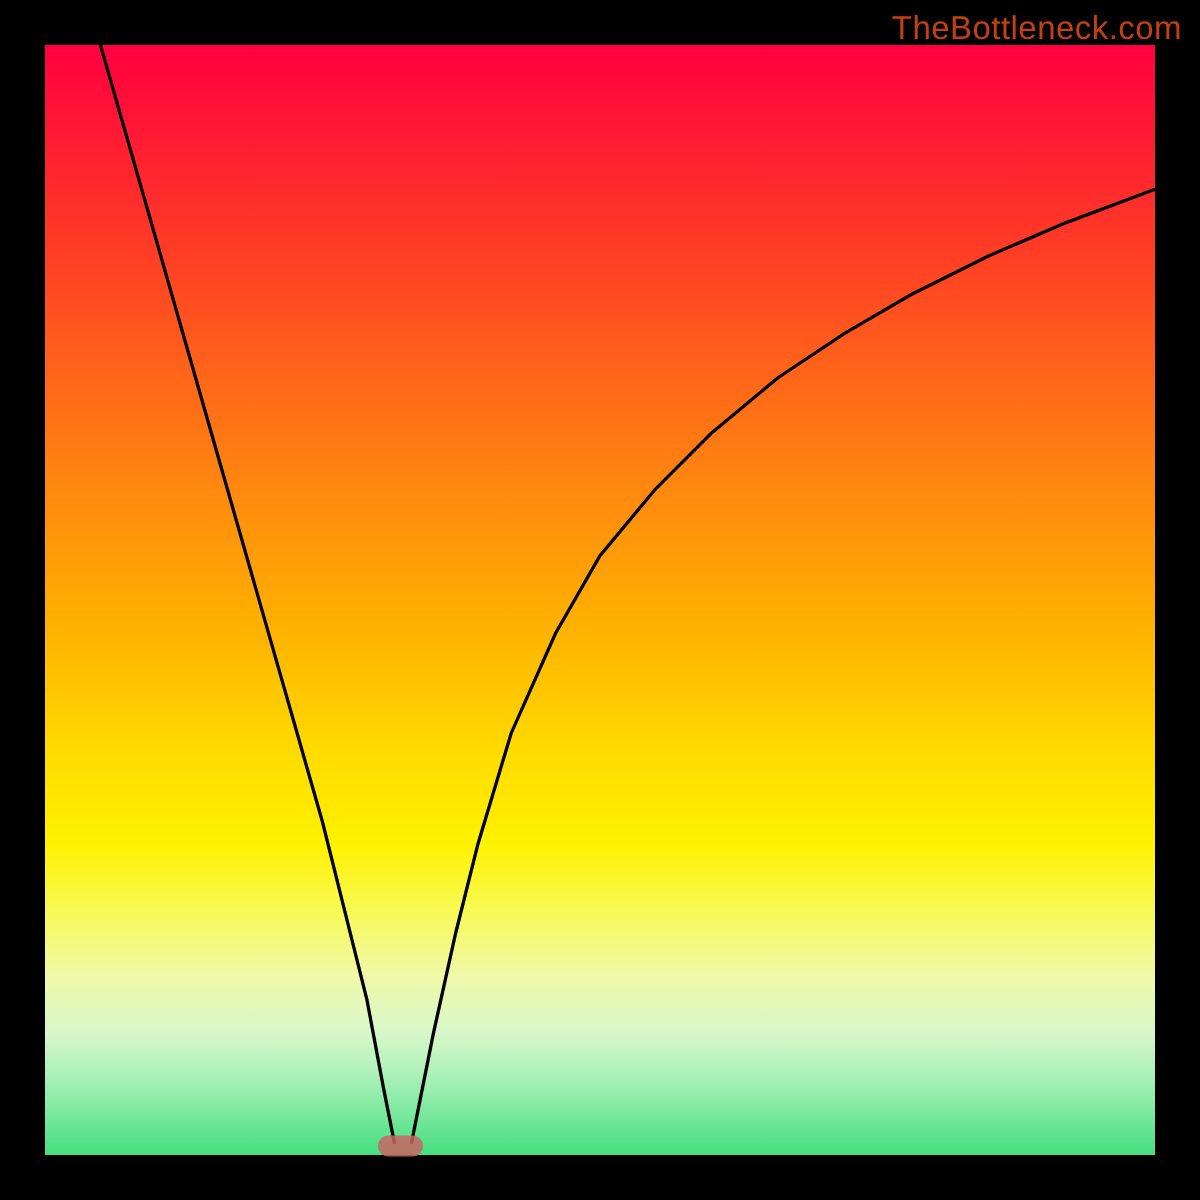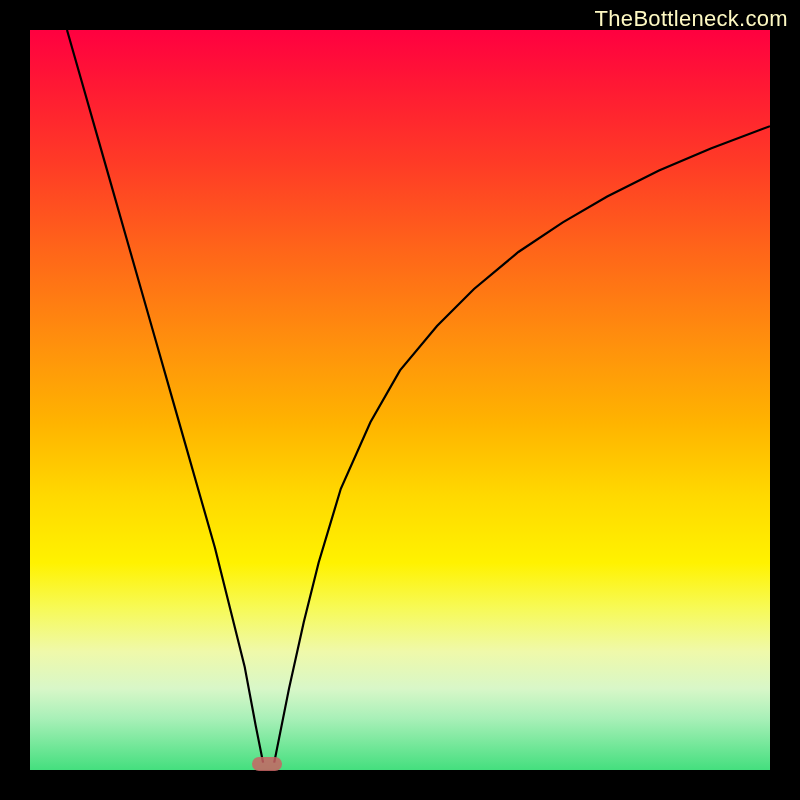--- a/index.html
+++ b/index.html
@@ -36,21 +36,21 @@
       #eff9aa 84%,
       #d8f7c8 89%,
       #a9f0b8 93%,
       #44df7e 100%
     );
   }
   .watermark {
     position: absolute;
     top: 6px;
     right: 12px;
-    color: #fef9c3;
+    color: #c2410c;
     font-size: 22px;
     letter-spacing: 0.3px;
     user-select: none;
   }
   svg.curve {
     position: absolute;
     inset: 0;
   }
   .marker {
     position: absolute;

